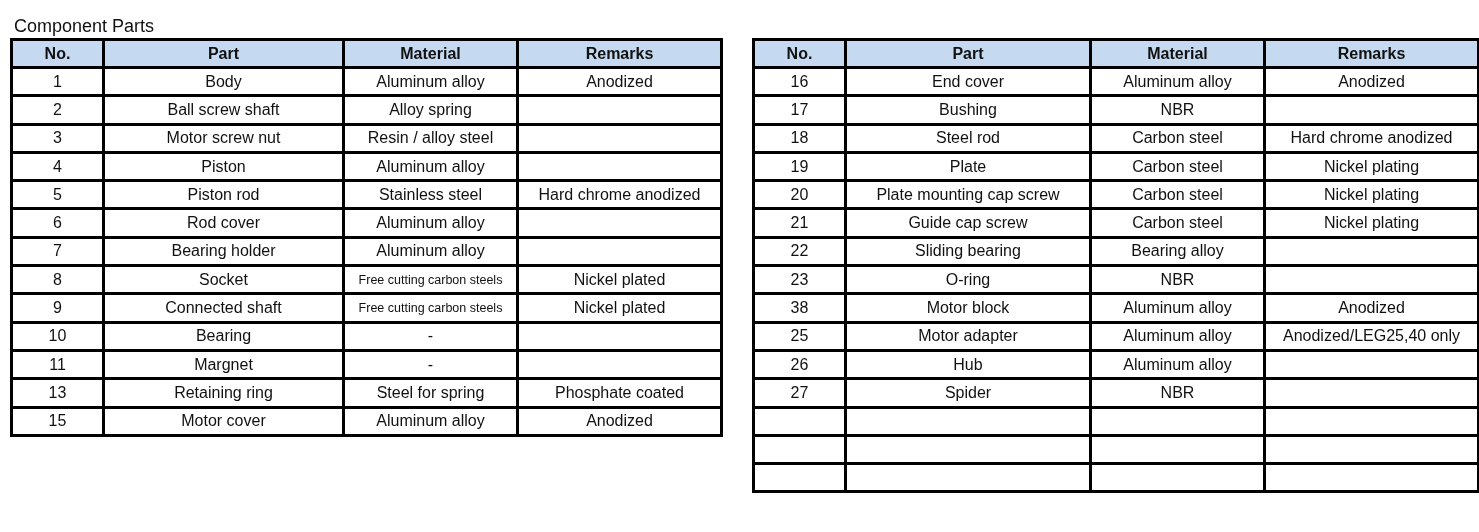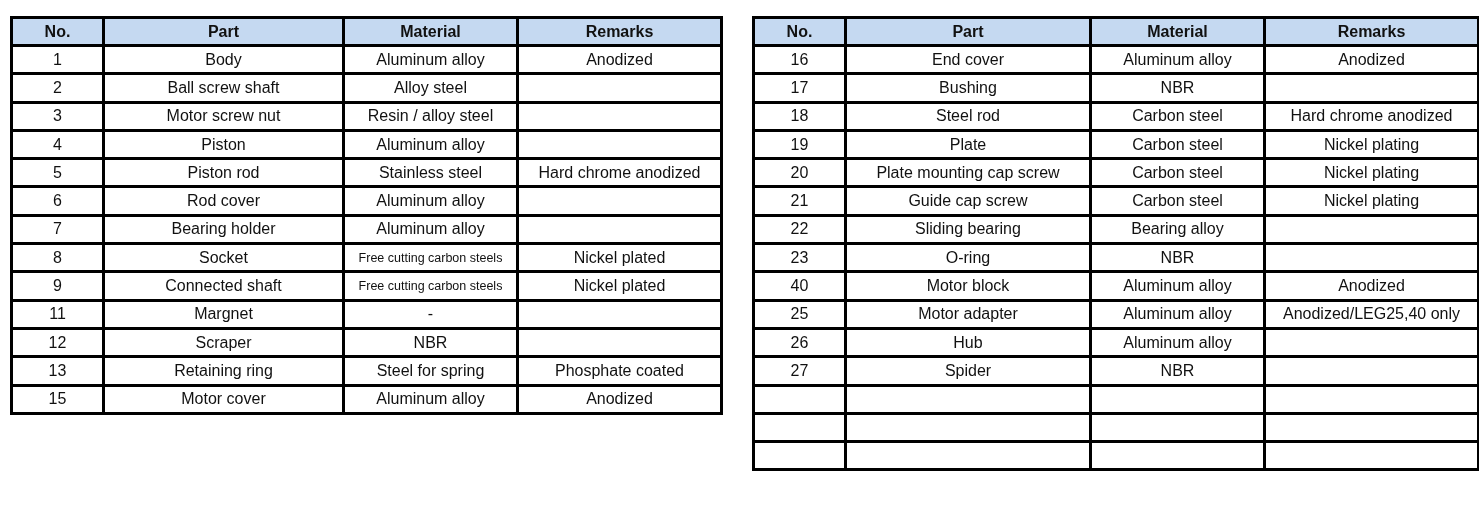--- a/index.html
+++ b/index.html
@@ -1,18 +1,18 @@
 <!DOCTYPE html>
 <html><head>
 <meta charset="utf-8">
 <style>
   html,body{margin:0;padding:0;background:#ffffff;}
   body{width:1479px;height:532px;position:relative;font-family:"Liberation Sans",sans-serif;color:#111;overflow:hidden;}
   .title{position:absolute;left:14px;top:17px;font-size:18px;line-height:18px;text-align:right;}
-  table{position:absolute;top:16px;border-collapse:collapse;table-layout:fixed;}
+  table{position:absolute;top:38px;border-collapse:collapse;table-layout:fixed;}
   td,th{border:3px solid #000;text-align:center;font-size:16px;padding:0;height:25.3px;line-height:20px;white-space:nowrap;overflow:hidden;}
   th{background:#c5d9f1;font-weight:bold;height:25px;}
   #tblL{left:10px;width:710px;}
   #tblR{left:752px;width:725px;}
   .small{font-size:12.5px;margin-top:36px;}
 </style>
 </head>
 <body>
 
 <div class="title">Component Parts</div>
@@ -35,21 +35,21 @@
   <tbody id="bodyL">
       <tr>
         <td>1</td>
         <td>Body</td>
         <td>Aluminum alloy</td>
         <td>Anodized</td>
       </tr>
       <tr>
         <td>2</td>
         <td>Ball screw shaft</td>
-        <td>Alloy steel</td>
+        <td>Alloy spring</td>
         <td></td>
       </tr>
       <tr>
         <td>3</td>
         <td>Motor screw nut</td>
         <td>Resin / alloy steel</td>
         <td></td>
       </tr>
       <tr>
         <td>4</td>
@@ -81,29 +81,29 @@
         <td class="small">Free cutting carbon steels</td>
         <td>Nickel plated</td>
       </tr>
       <tr>
         <td>9</td>
         <td>Connected shaft</td>
         <td class="small">Free cutting carbon steels</td>
         <td>Nickel plated</td>
       </tr>
       <tr>
+        <td>10</td>
+        <td>Bearing</td>
+        <td>-</td>
+        <td></td>
+      </tr>
+      <tr>
         <td>11</td>
         <td>Margnet</td>
         <td>-</td>
-        <td></td>
-      </tr>
-      <tr>
-        <td>12</td>
-        <td>Scraper</td>
-        <td>NBR</td>
         <td></td>
       </tr>
       <tr>
         <td>13</td>
         <td>Retaining ring</td>
         <td>Steel for spring</td>
         <td>Phosphate coated</td>
       </tr>
       <tr>
         <td>15</td>
@@ -172,21 +172,21 @@
         <td>Bearing alloy</td>
         <td></td>
       </tr>
       <tr>
         <td>23</td>
         <td>O-ring</td>
         <td>NBR</td>
         <td></td>
       </tr>
       <tr>
-        <td>40</td>
+        <td>38</td>
         <td>Motor block</td>
         <td>Aluminum alloy</td>
         <td>Anodized</td>
       </tr>
       <tr>
         <td>25</td>
         <td>Motor adapter</td>
         <td>Aluminum alloy</td>
         <td>Anodized/LEG25,40 only</td>
       </tr>

